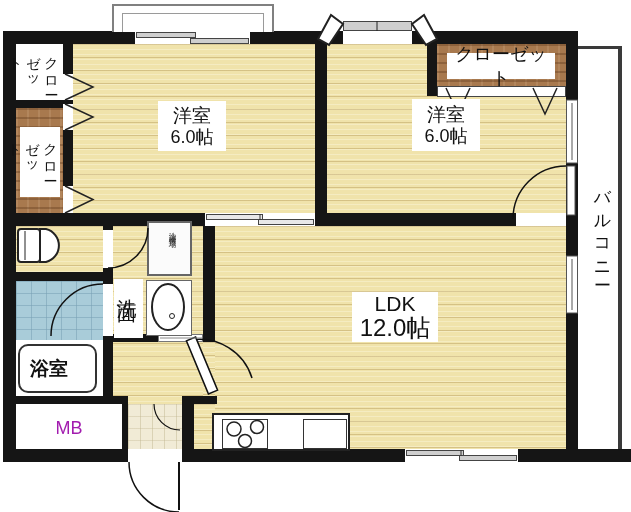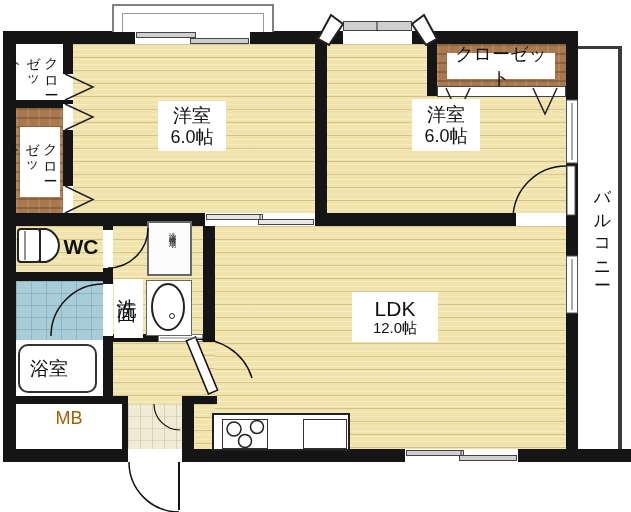--- a/index.html
+++ b/index.html
@@ -111,45 +111,44 @@
   <div class="abs slider-panel" style="left:206px;top:214px;width:57px;height:6px;background:#e8e8e8;"></div>
   <div class="abs slider-panel" style="left:258px;top:219px;width:56px;height:6px;background:#e8e8e8;"></div>
 
   <div class="abs whitebox" style="left:516px;top:213px;width:50px;height:13px;"></div>
 
   <div class="abs" style="left:212px;top:413px;width:138px;height:38px;background:#fff;border:2px solid #222;"></div>
   <div class="abs" style="left:222px;top:419px;width:46px;height:30px;background:#fff;border:1.5px solid #333;"></div>
   <div class="abs" style="left:303px;top:419px;width:44px;height:30px;background:#fff;border:1.5px solid #333;"></div>
 
   <div class="abs" style="left:18px;top:344px;width:79px;height:49px;background:#fff;border:2px solid #333;border-radius:10px;"></div>
-  <div class="abs label" style="left:18px;top:344px;width:62px;height:49px;font-size:19px;">浴室</div>
+  <div class="abs label" style="left:18px;top:344px;width:62px;height:49px;font-size:19px;font-weight:bold;">浴室</div>
 
   <div class="abs" style="left:147px;top:221px;width:45px;height:55px;background:#fbfbfb;border:2px solid #666;"></div>
   <span class="abs vtext" style="left:161px;top:226px;width:16px;height:48px;font-size:7.5px;letter-spacing:2px;color:#333;">洗濯機置場</span>
 
   <div class="abs" style="left:146px;top:280px;width:46px;height:56px;background:#fff;border:1px solid #666;"></div>
   <div class="abs lbl-bg" style="left:114px;top:279px;width:29px;height:59px;"></div>
   <span class="abs vtext" style="left:117px;top:283px;width:24px;height:54px;font-size:20px;letter-spacing:6px;">洗面</span>
 
-  <div class="abs label" style="left:58px;top:232px;width:46px;height:30px;font-size:21px;font-weight:600;">WC</div>
-
-  <div class="abs label" style="left:16px;top:396px;width:106px;height:45px;font-size:18px;color:#a16207;">MB</div>
+
+  <div class="abs label" style="left:16px;top:406px;width:106px;height:45px;font-size:18px;color:#a21caf;">MB</div>
 
 
   <div class="abs lbl-bg label label2" style="left:158px;top:101px;width:68px;height:50px;font-size:19px;">
     <span>洋室</span>
     <span style="font-size:18px;">6.0帖</span>
   </div>
   <div class="abs lbl-bg label label2" style="left:412px;top:99px;width:68px;height:52px;font-size:19px;">
     <span>洋室</span>
     <span style="font-size:18px;">6.0帖</span>
   </div>
   <div class="abs lbl-bg label label2" style="left:352px;top:292px;width:86px;height:50px;font-size:21px;">
     <span>LDK</span>
-    <span style="font-size:15px;">12.0帖</span>
+    <span style="font-size:24px;">12.0帖</span>
   </div>
 
   <svg class="fx" width="631" height="512" viewBox="0 0 631 512">
 
     <g>
       <rect x="18" y="229" width="22" height="33" rx="3" fill="#fff" stroke="#222" stroke-width="2"></rect>
       <line x1="25" y1="231" x2="25" y2="260" stroke="#222" stroke-width="1"></line>
       <path d="M40 229 L46 229 A 17 17 0 0 1 46 262 L40 262 Z" fill="#fff" stroke="#222" stroke-width="2"></path>
     </g>
 

